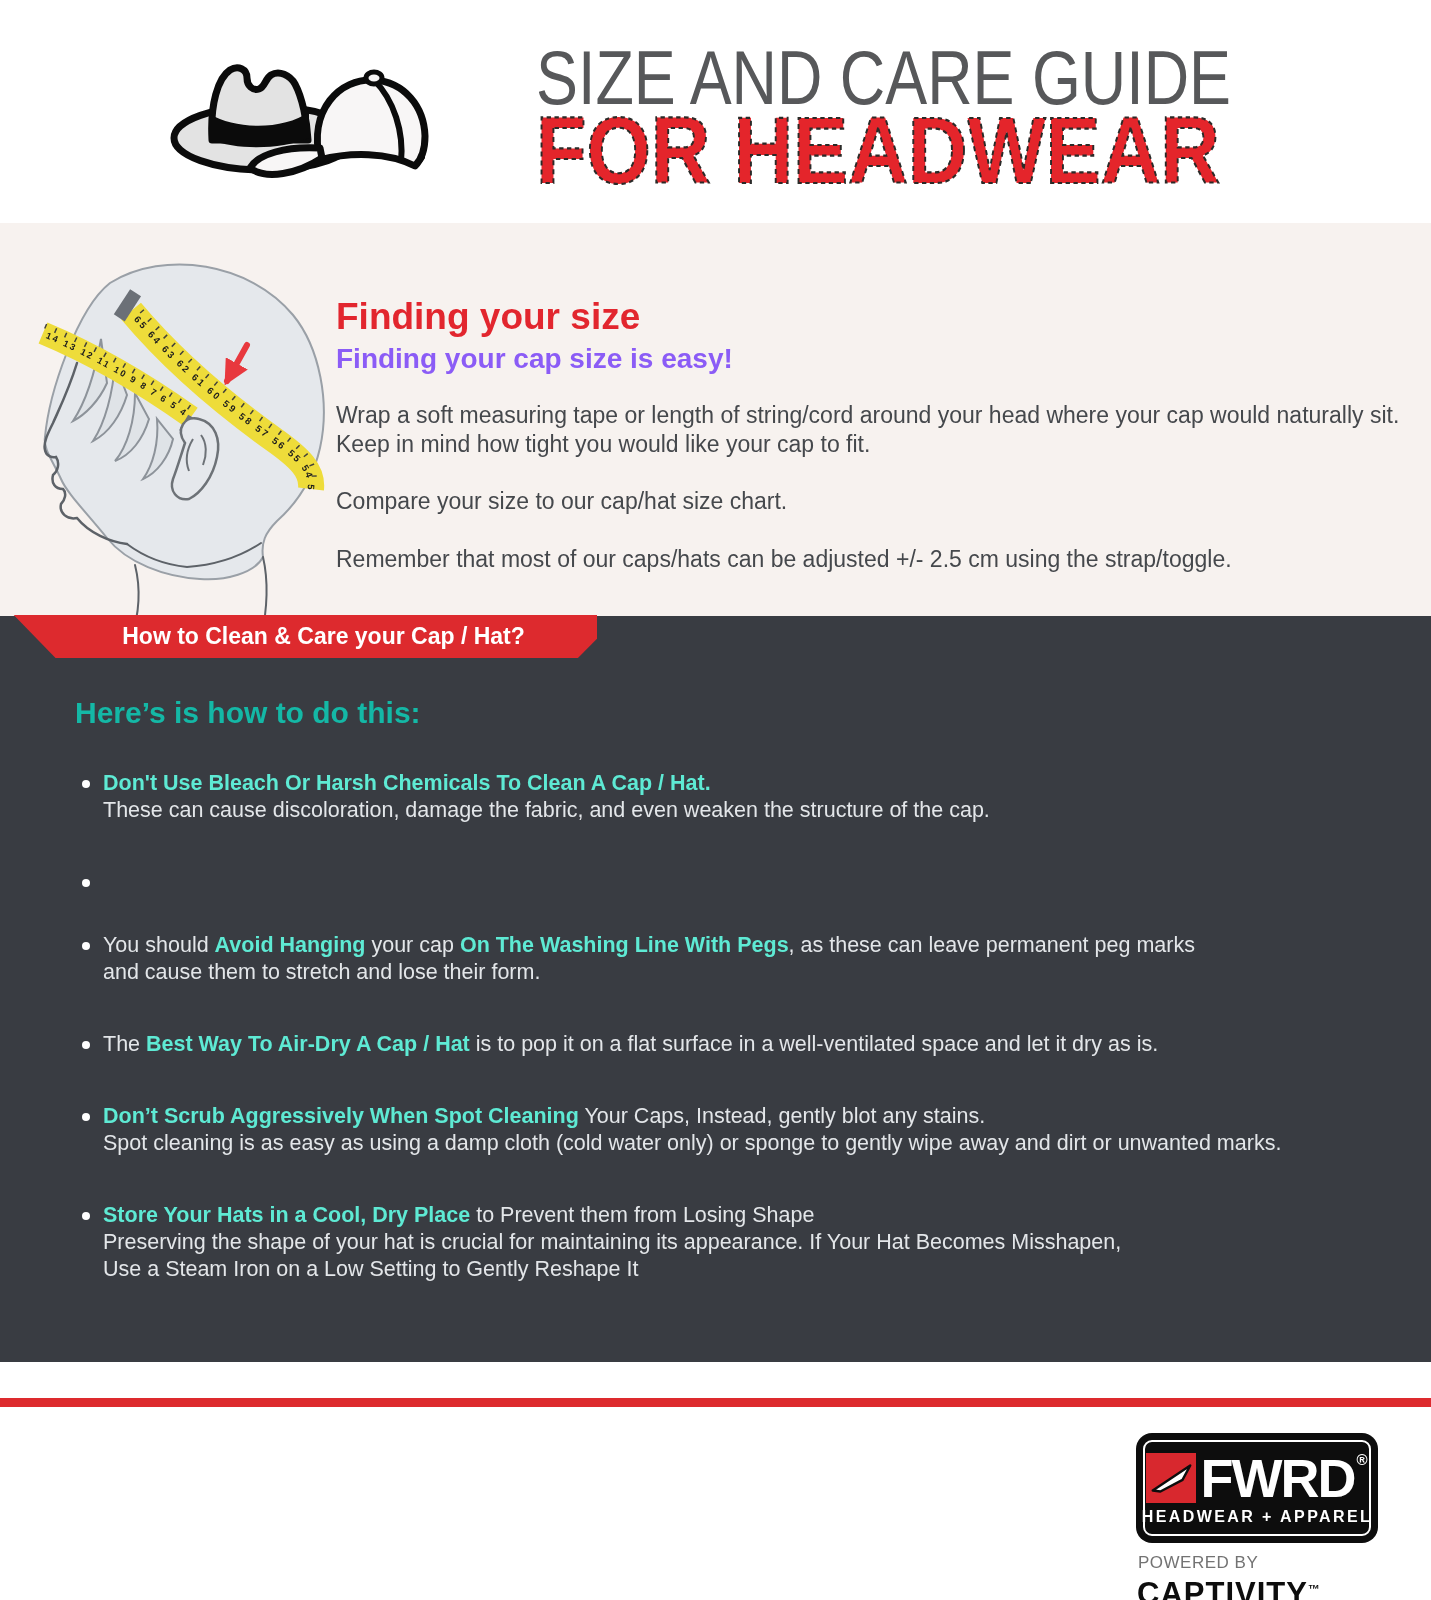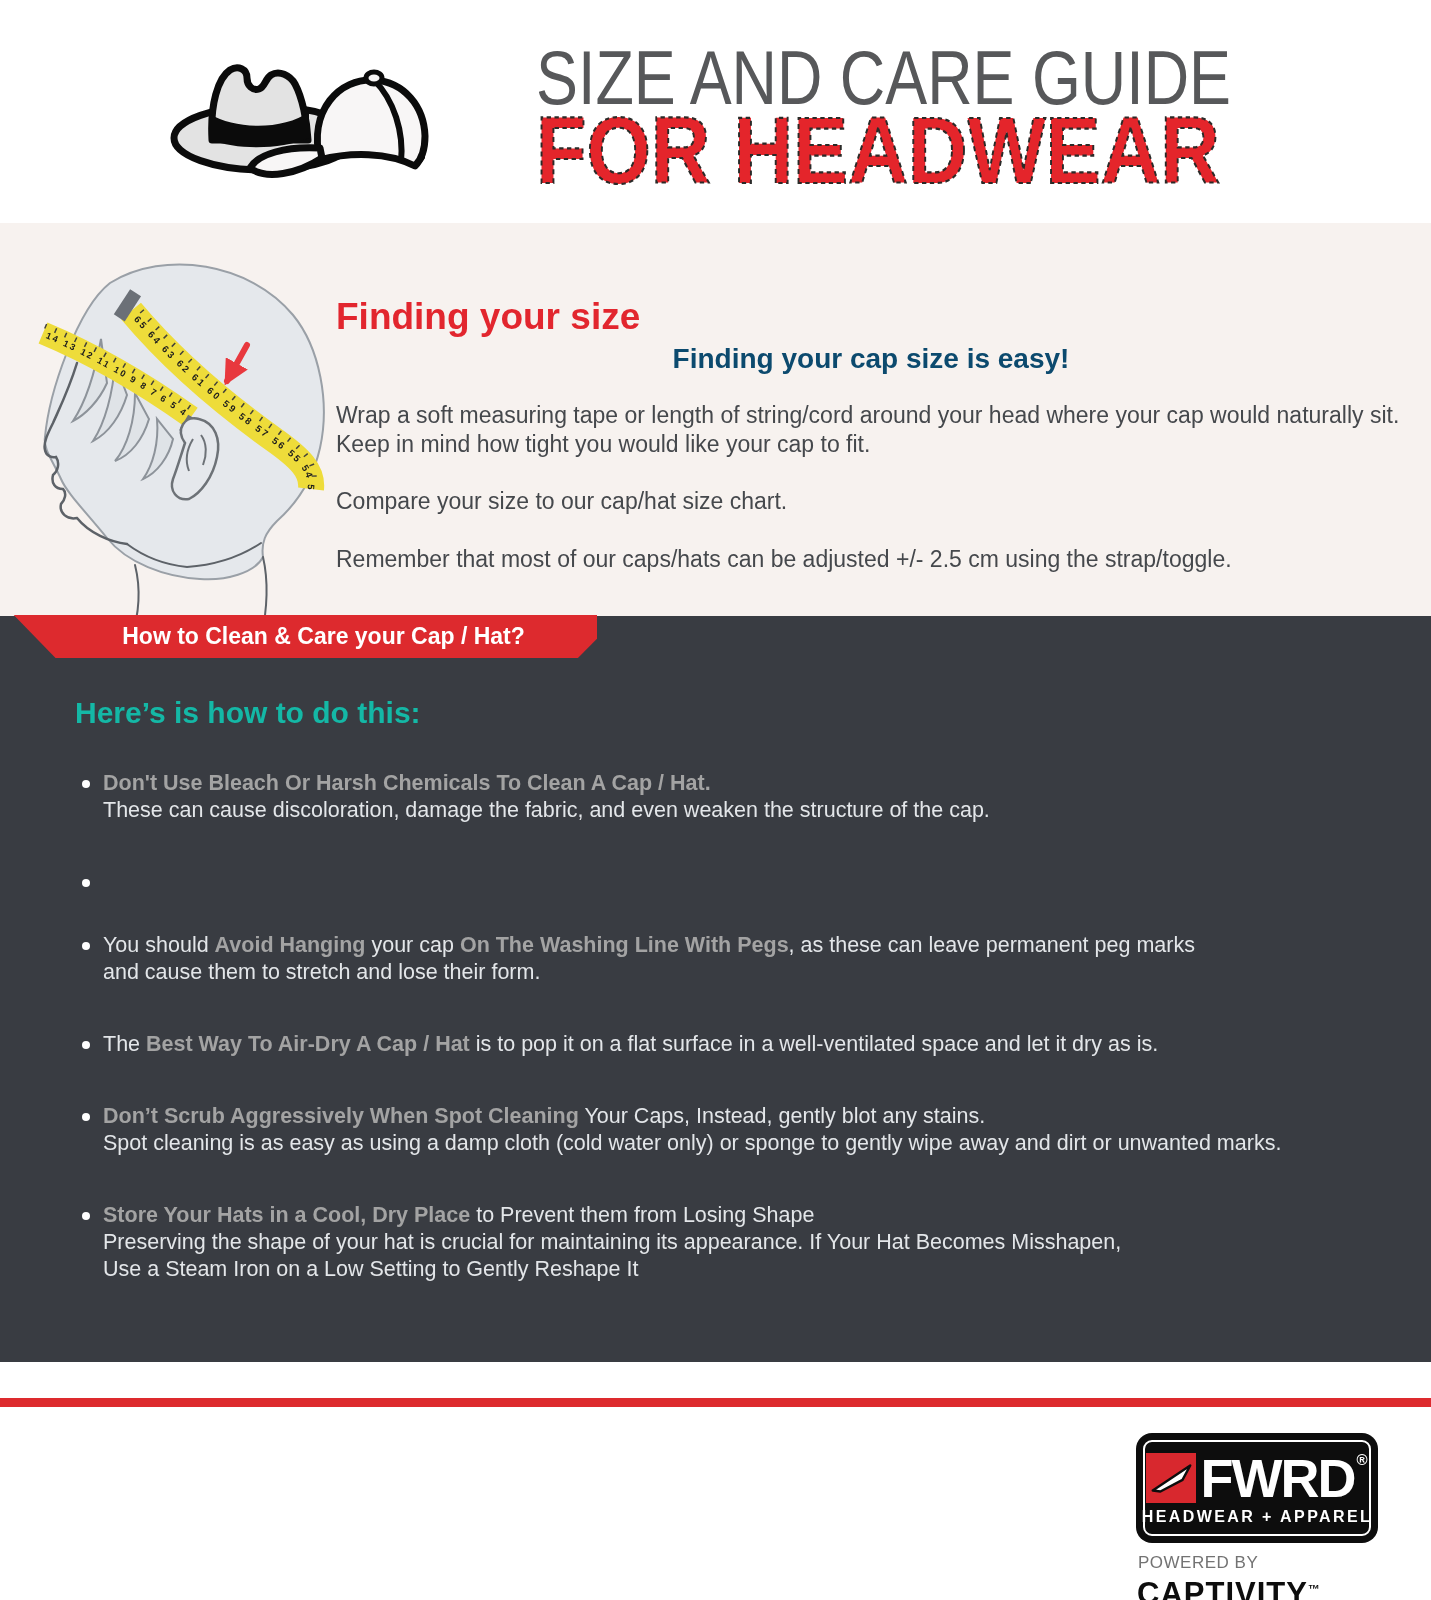--- a/index.html
+++ b/index.html
@@ -11,42 +11,42 @@
   .hats-svg{position:absolute;left:168px;top:42px;width:262px;height:148px;}
   .titles-svg{position:absolute;left:536px;top:36px;width:700px;height:170px;}
   .t1{font-size:76px;fill:#57585a;font-weight:400;}
   .t2{font-size:95px;font-weight:bold;fill:#e4252b;stroke:#2a2a28;stroke-width:2.2;stroke-dasharray:5 4;}
 
   
   .sizing{position:absolute;left:0;top:223px;width:1431px;height:420px;background:#f7f2ef;}
   .head-svg{position:absolute;left:15px;top:20px;width:330px;height:398px;}
   .sizing-text{position:absolute;left:336px;top:74px;width:1070px;}
   .sizing-text h2{margin:0;font-size:37px;line-height:40px;font-weight:bold;color:#e2262e;}
-  .sizing-text h3{margin:6px 0 0 0;font-size:28px;line-height:32px;font-weight:bold;color:#0c4a6e;text-align:center;}
+  .sizing-text h3{margin:6px 0 0 0;font-size:28px;line-height:32px;font-weight:bold;color:#8b5cf6;}
   .sizing-text p{margin:0;font-size:23px;line-height:29px;color:#45484c;white-space:pre-line;}
   .sizing-text p.p1{margin-top:26px;}
   .sizing-text p.p2{margin-top:28px;}
   .sizing-text p.p3{margin-top:29px;}
 
   
   .redline{position:absolute;left:0;width:1431px;height:9px;background:#dd2a2e;}
   .redline.top{top:643px;}
   .redline.bottom{top:1398px;}
 
   
   .care{position:absolute;left:0;top:616px;width:1431px;height:746px;background:#393c42;}
   .ribbon{position:absolute;left:0;top:-1px;width:597px;height:43px;background:#dd2a2e;
           clip-path:polygon(2.3% 0, 100% 0, 100% 55%, 96.8% 100%, 9.3% 100%);}
   .ribbon h2{margin:0;padding-left:50px;font-size:23px;line-height:42px;font-weight:bold;color:#ffffff;text-align:center;}
   .intro{margin:0;position:absolute;left:75px;top:80px;font-size:30px;font-weight:bold;color:#14b8a6;}
   .bullets{list-style:none;margin:0;padding:154px 40px 0 82px;}
   .bullets li{display:flex;margin:0 0 45px 0;}
   .dot{flex:0 0 auto;width:8px;height:8px;border-radius:50%;background:#ffffff;margin:10px 13px 0 0;}
   .bl{font-size:21.5px;line-height:27px;color:#e3e6e9;}
-  .bl .b{font-weight:bold;color:#a3a3a3;}
+  .bl .b{font-weight:bold;color:#5eead4;}
 
   
   .ftr{position:absolute;left:0;top:1407px;width:1431px;height:193px;background:#ffffff;}
   .brand{position:absolute;left:1136px;top:26px;width:244px;}
   .fwrd-box{position:relative;width:242px;height:110px;background:#0d0d0d;border-radius:16px;}
   .fwrd-inner{position:absolute;left:7px;top:7px;right:7px;bottom:7px;border:2.5px solid #ffffff;border-radius:9px;
               display:flex;flex-direction:column;align-items:center;justify-content:center;}
   .fwrd-row{display:flex;align-items:center;margin-top:2px;}
   .fwrd-mark{width:50px;height:50px;margin-right:4px;}
   .fwrd-name{font-size:54px;font-weight:bold;color:#ffffff;letter-spacing:-2px;line-height:50px;}

